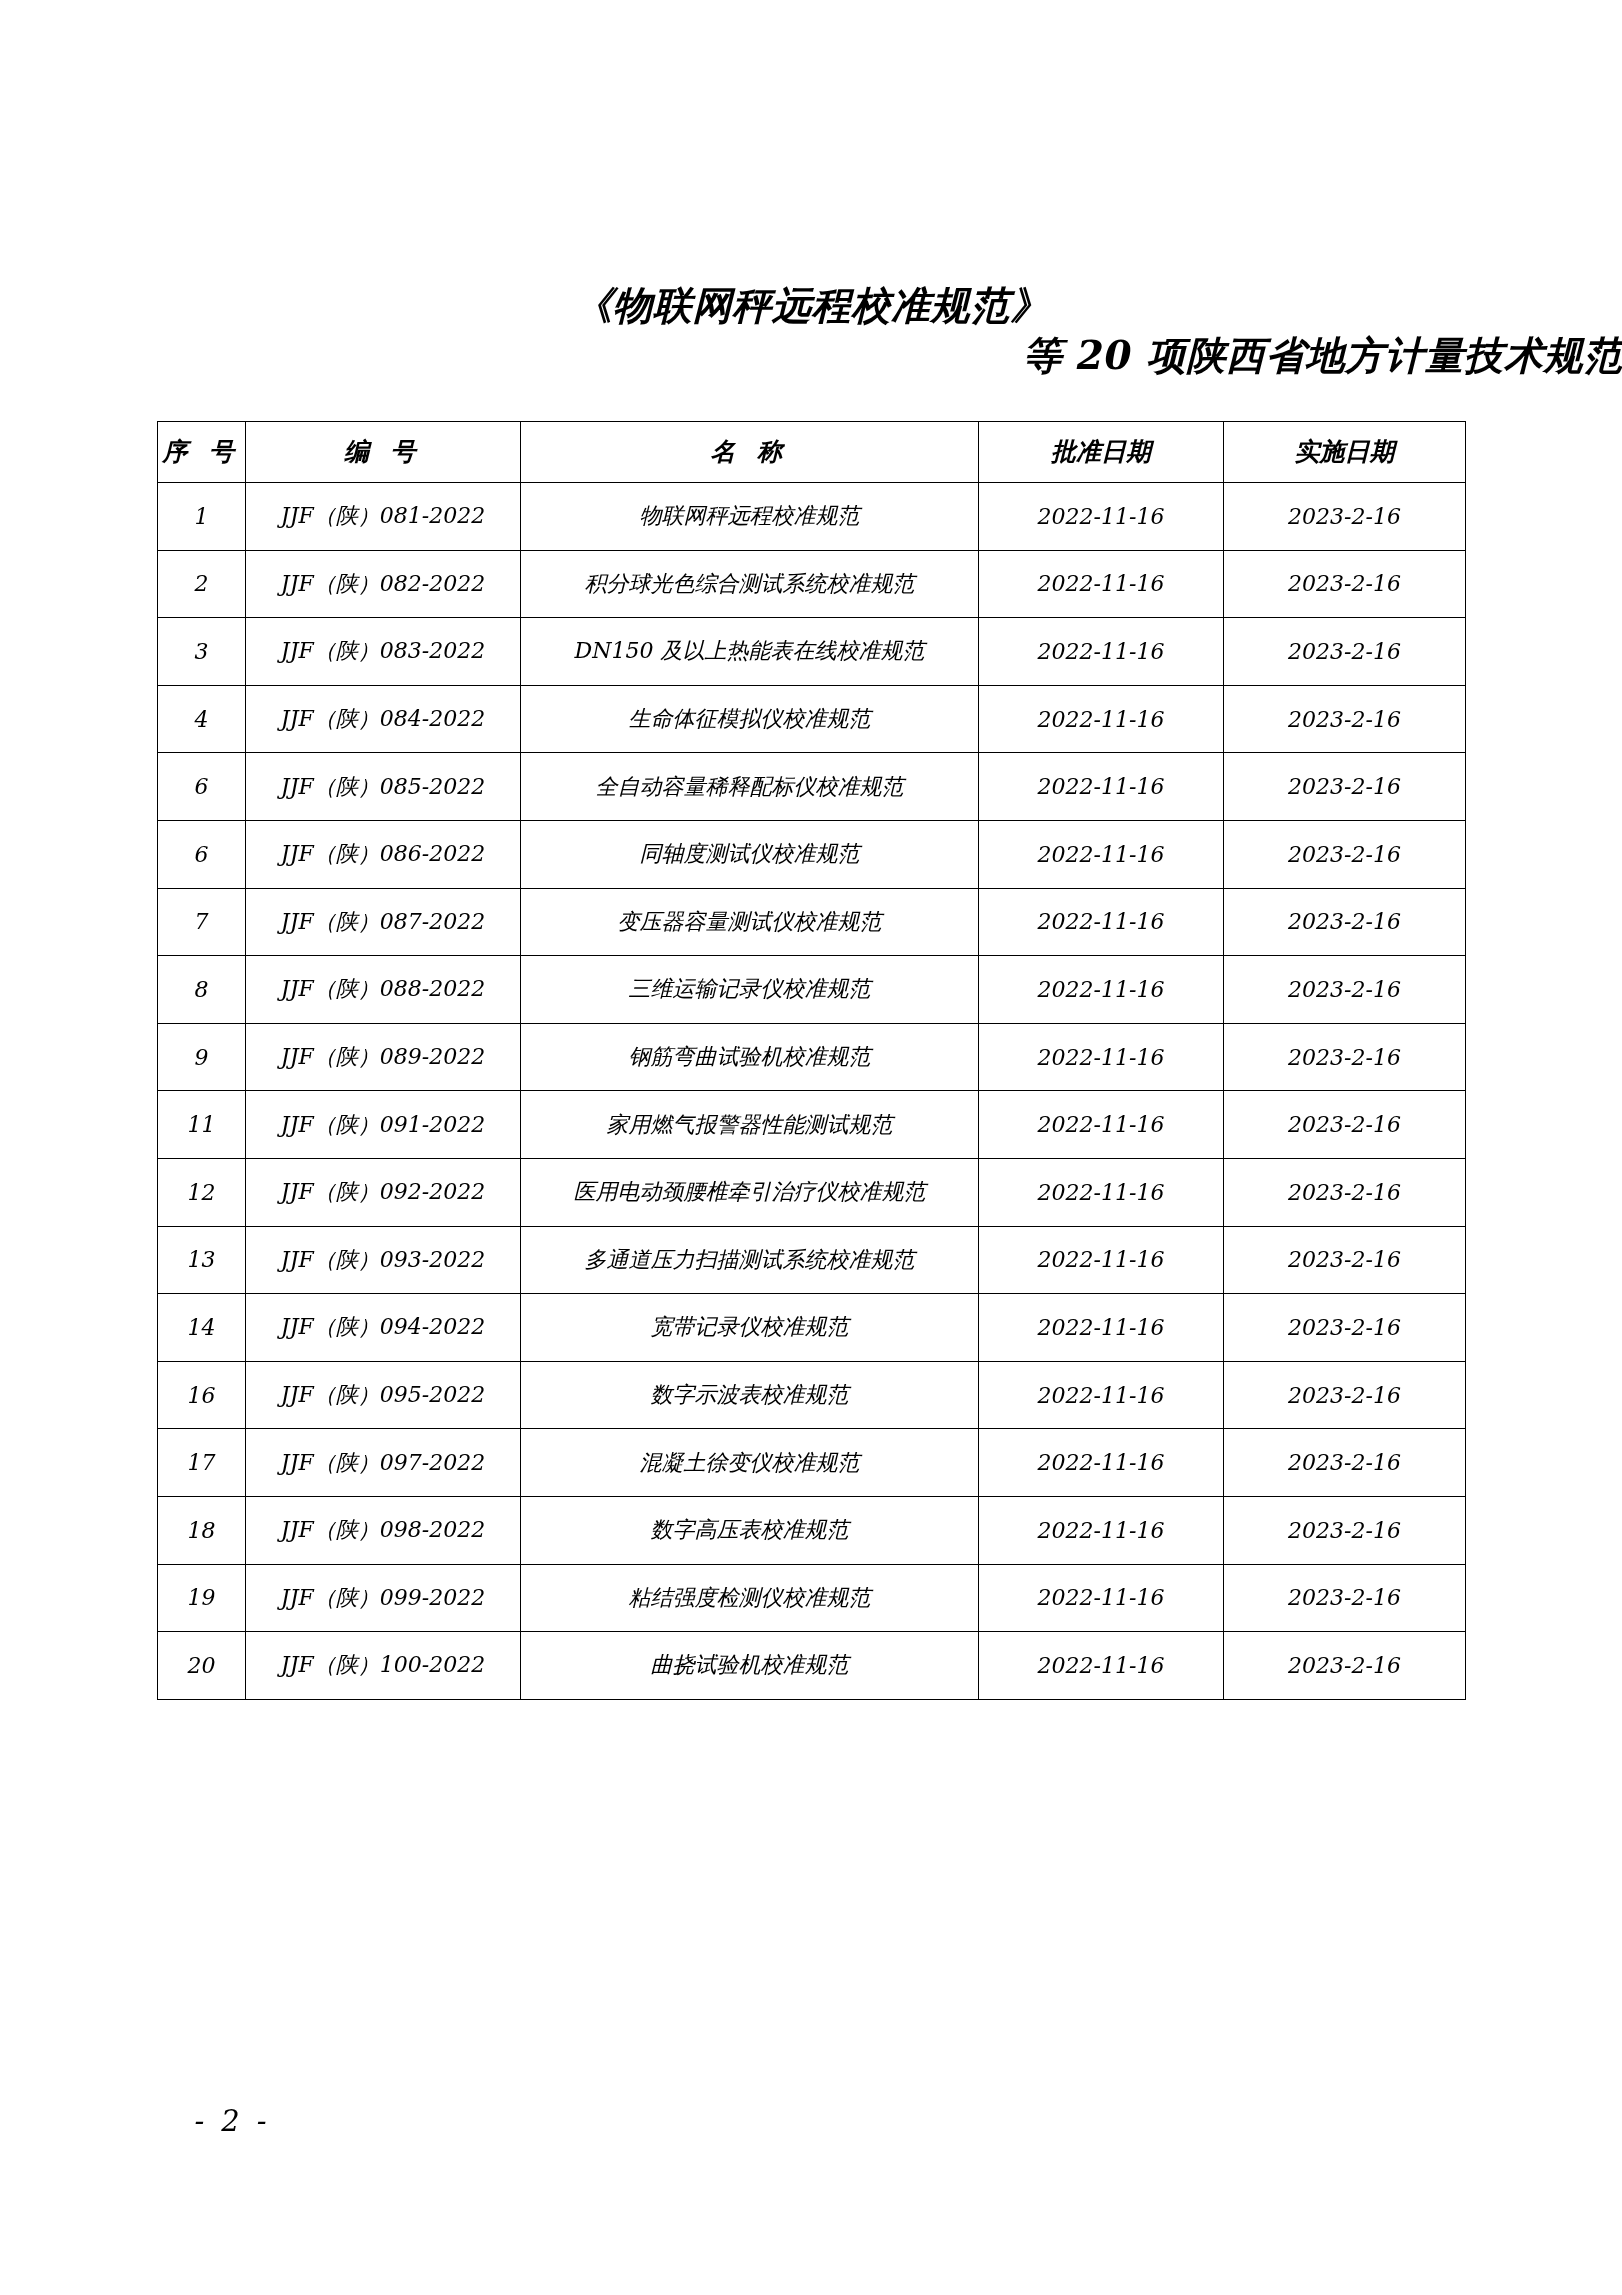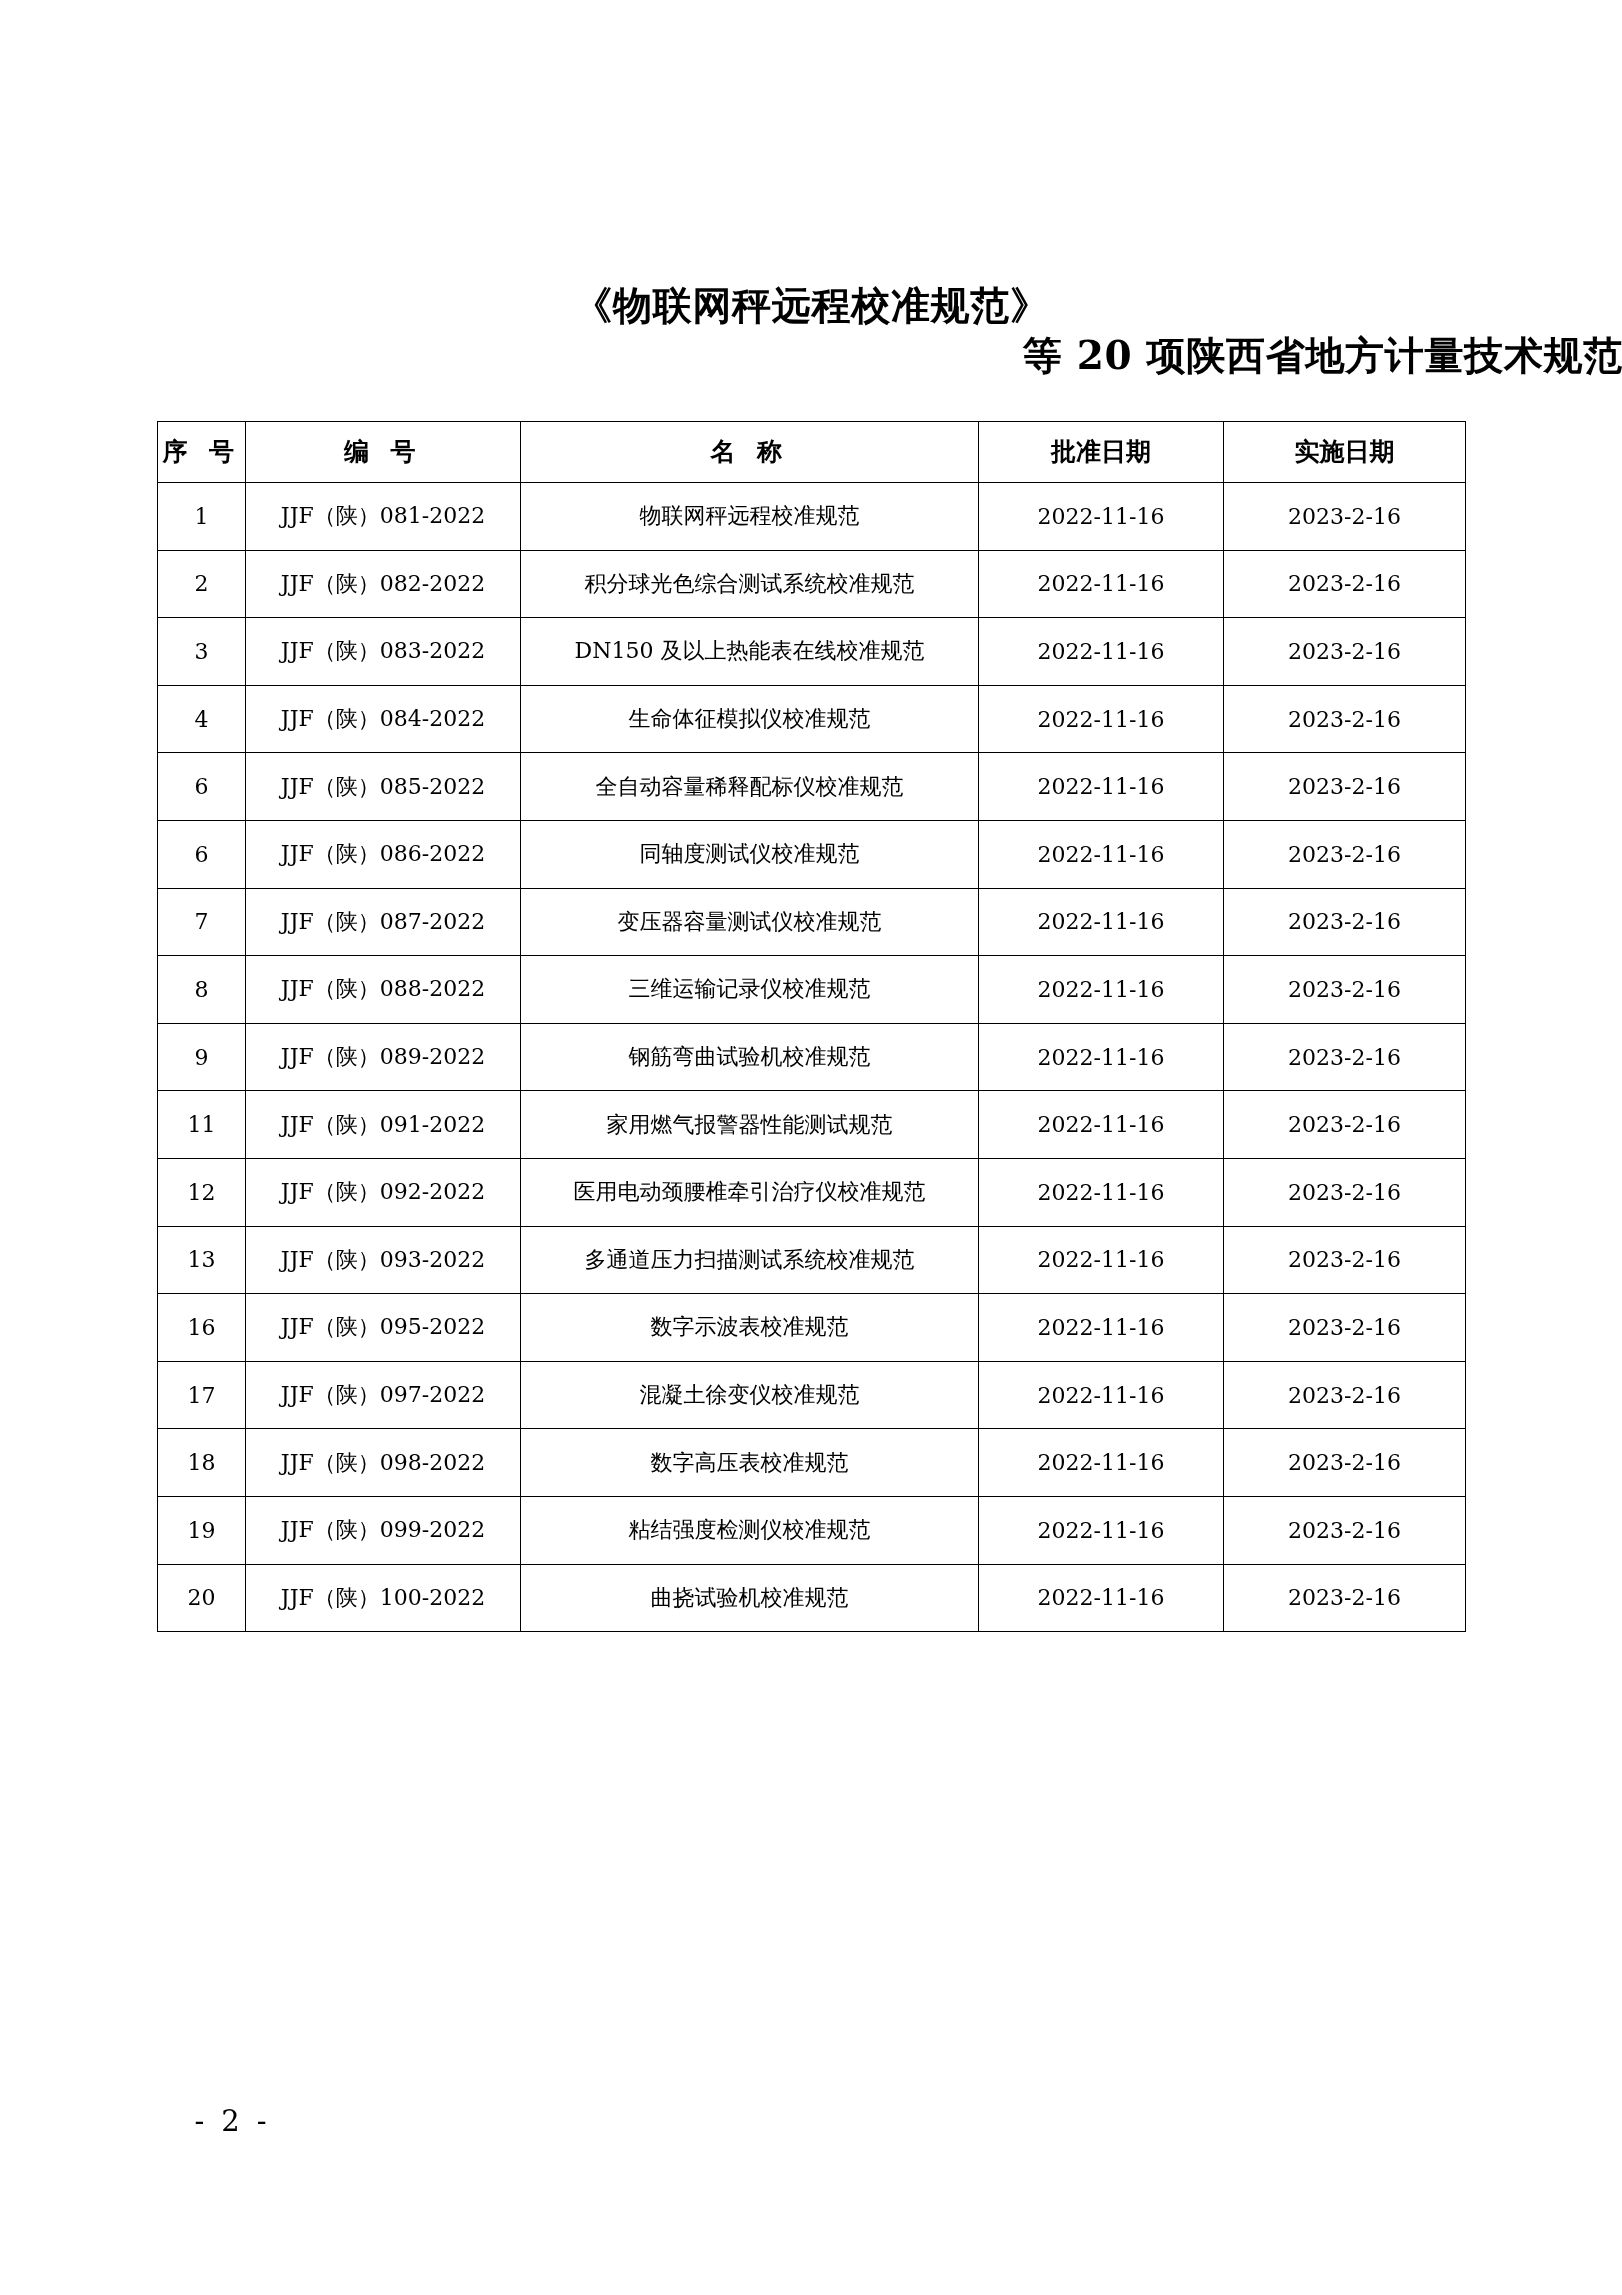--- a/index.html
+++ b/index.html
@@ -14,20 +14,21 @@
     color: #000000;
     position: relative;
   }
   .page {
     position: absolute;
     top: 0; left: 0;
     width: 1623px;
     height: 2000px;
     box-sizing: border-box;
     padding: 0;
+    font-style: italic;
   }
   .title-block {
     text-align: center;
     margin-top: 281px;
   }
   .title-line {
     font-family: "DejaVu Serif", serif;
     font-weight: bold;
     font-size: 39px;
     line-height: 1.28;
@@ -213,20 +214,27 @@
           <td class="cell-date">2023-2-16</td>
         </tr>
         <tr>
           <td class="cell-idx">13</td>
           <td class="cell-code">JJF（陕）093-2022</td>
           <td class="cell-name">多通道压力扫描测试系统校准规范</td>
           <td class="cell-date">2022-11-16</td>
           <td class="cell-date">2023-2-16</td>
         </tr>
         <tr>
+          <td class="cell-idx">14</td>
+          <td class="cell-code">JJF（陕）094-2022</td>
+          <td class="cell-name">宽带记录仪校准规范</td>
+          <td class="cell-date">2022-11-16</td>
+          <td class="cell-date">2023-2-16</td>
+        </tr>
+        <tr>
           <td class="cell-idx">16</td>
           <td class="cell-code">JJF（陕）095-2022</td>
           <td class="cell-name">数字示波表校准规范</td>
           <td class="cell-date">2022-11-16</td>
           <td class="cell-date">2023-2-16</td>
         </tr>
         <tr>
           <td class="cell-idx">17</td>
           <td class="cell-code">JJF（陕）097-2022</td>
           <td class="cell-name">混凝土徐变仪校准规范</td>

